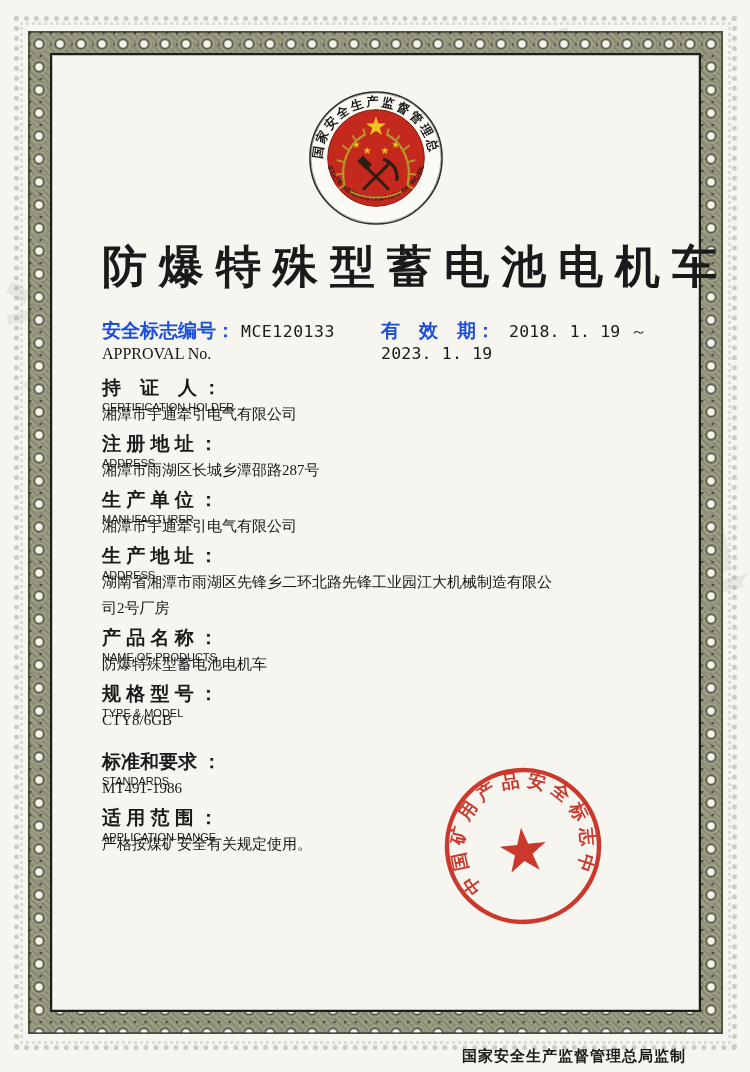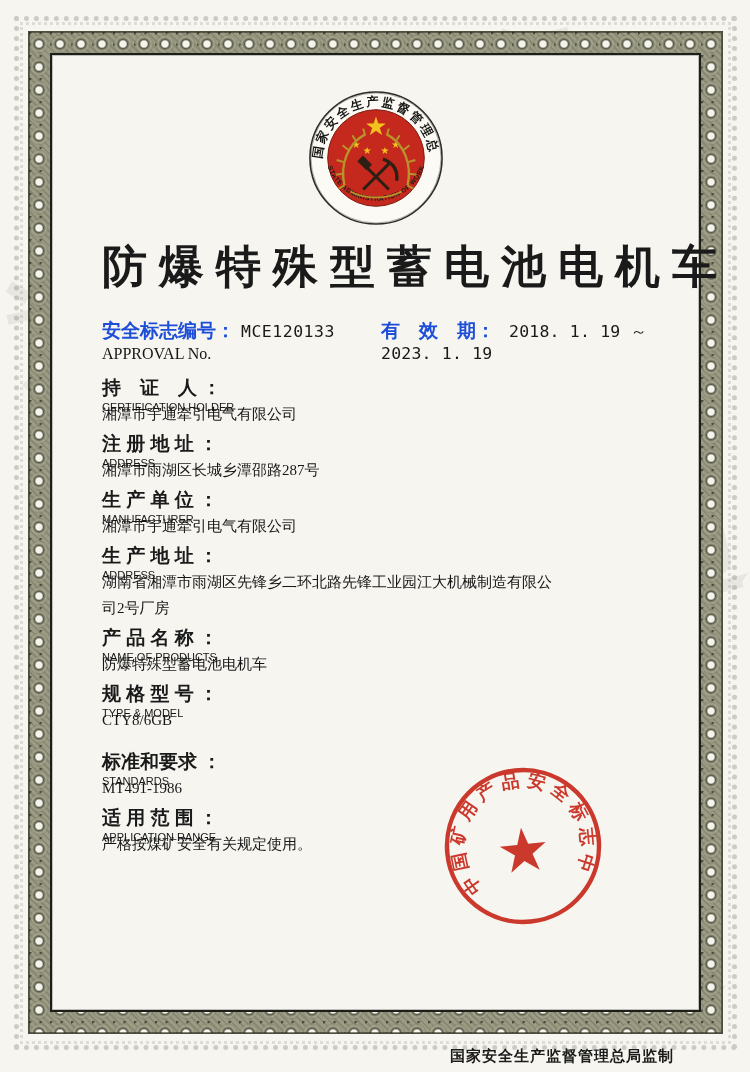--- a/index.html
+++ b/index.html
@@ -65,21 +65,21 @@
   .field.gap-lg{margin-top:16px;}
   .field.gap-sm{margin-top:6px;}
 
   .statement{margin-top:12px;font-size:17.5px;line-height:29px;text-indent:2em;
              font-family:"Liberation Serif",serif;color:#141414;width:540px;}
 
   .lower{position:relative;height:130px;}
   .seal{position:absolute;left:336px;top:-100px;width:170px;height:170px;
         opacity:0.92;mix-blend-mode:multiply;transform:rotate(-6deg);}
 
-  .supervisor{position:absolute;right:76px;bottom:6px;font-family:"Liberation Sans",sans-serif;
+  .supervisor{position:absolute;right:64px;bottom:6px;font-family:"Liberation Sans",sans-serif;
               font-weight:bold;font-size:15px;letter-spacing:1px;color:#1b1b1b;}
 </style>
 </head>
 <body>
 
 <div class="page">
 
   <div class="wm-char" style="left:468px;top:8px">宇</div>
   <div class="wm-char" style="left:596px;top:118px">通</div>
   <div class="wm-char" style="left:588px;top:330px">宇</div>

